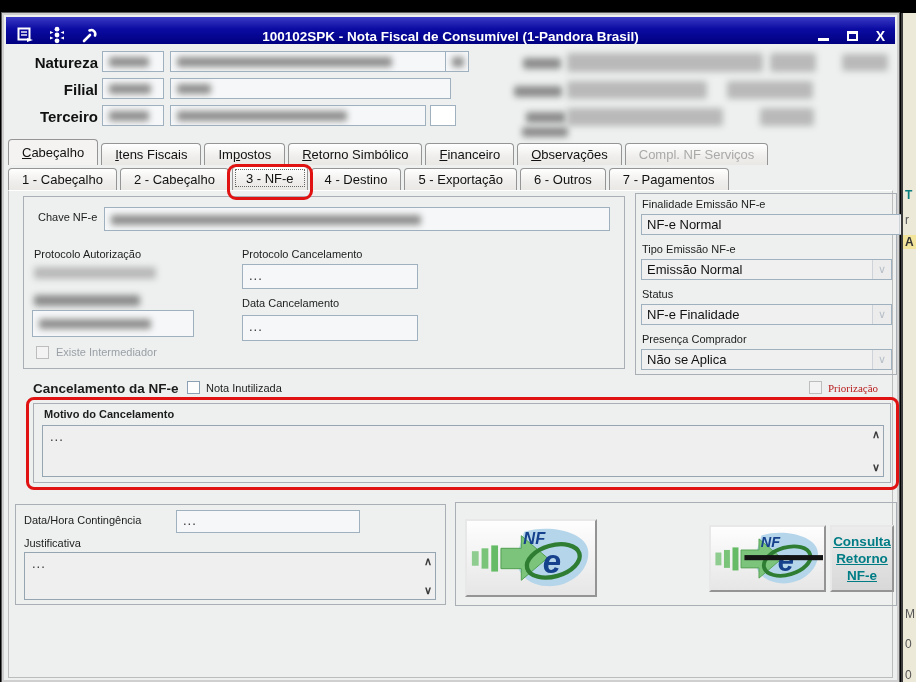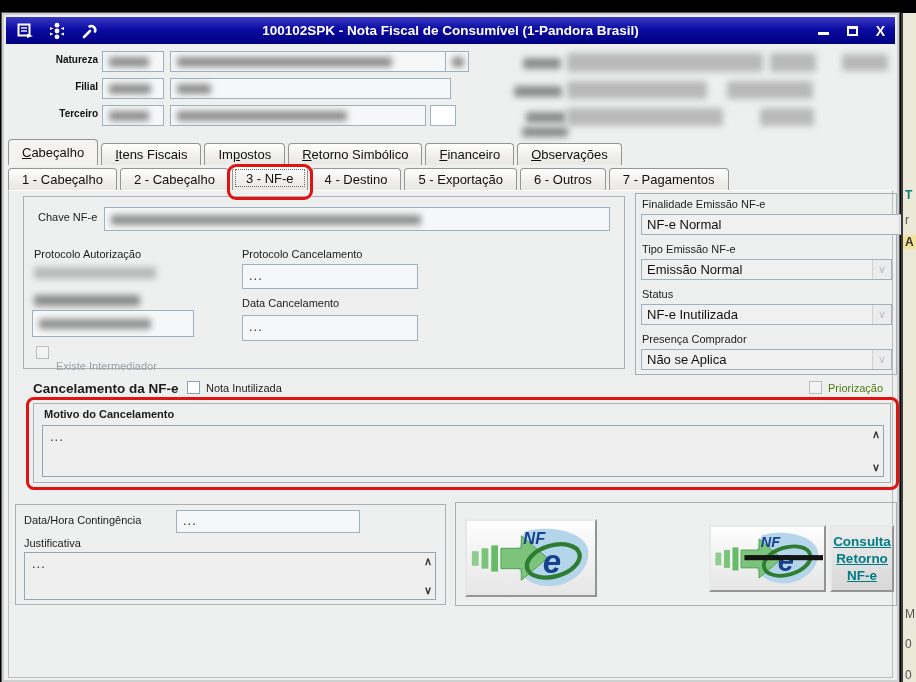--- a/index.html
+++ b/index.html
@@ -7,32 +7,32 @@
   body { background:#000; font-family:"Liberation Sans", sans-serif; font-size:13px; color:#111; }
   .page { position:relative; width:916px; height:682px; overflow:hidden; background:#000; }
 
   
   .win { position:absolute; left:2px; top:13px; width:897px; height:669px;
          background:#eef0f0; border:2px solid #cfcfcf; box-shadow:0 0 0 1px #5a5a5a; }
 
   
   .titlebar { position:absolute; left:2px; top:2px; right:2px; height:27px;
               background:linear-gradient(180deg,#3a3ac4 0%, #0b0ba2 45%, #000080 100%);
-              display:flex; align-items:center; color:#fff; }
+              display:flex; align-items:flex-end; color:#fff; }
   .tb-icons { display:flex; gap:14px; margin-left:10px; z-index:2; }
   .tb-icon { width:18px; height:18px; display:inline-flex; align-items:center; justify-content:center; }
   .tb-title { position:absolute; left:0; right:0; text-align:center; font-weight:bold; font-size:13.5px; }
   .tb-controls { position:absolute; right:10px; display:flex; gap:18px; align-items:center; }
   .ctl { color:#fff; cursor:default; display:inline-flex; align-items:center; justify-content:center; height:16px; }
   .ctl-min i { display:block; width:11px; height:3px; background:#fff; margin-top:6px; }
   .ctl-max i { display:block; width:11px; height:10px; border:2px solid #fff; border-top-width:3px; }
   .ctl-close { font-weight:bold; font-size:14px; }
 
   
-  .hdr-label { position:absolute; width:90px; text-align:right; font-weight:bold; font-size:10px; }
+  .hdr-label { position:absolute; width:90px; text-align:right; font-weight:bold; font-size:15px; }
   .fld { position:absolute; background:#f6f7f8; border:1px solid #9fb0bf; height:21px; overflow:hidden; }
   .blurtxt { filter:blur(3px); background:#8f8f8f; height:10px; margin:5px 6px; border-radius:2px; }
   .blob { position:absolute; filter:blur(3px); background:#b9b9b9; border-radius:2px; }
   .blob.dark { background:#8c8c8c; }
 
   
   .main-tabs, .sub-tabs { position:absolute; left:4px; right:4px; display:flex; align-items:flex-end; }
   .main-tabs { top:123px; height:27px; }
   .sub-tabs  { top:150px; height:25px; }
   .tab { position:relative; height:22px; line-height:21px; padding:0 13px;
@@ -178,20 +178,21 @@
       <div class="blob dark" style="left:518px; top:112px; width:46px; height:10px;"></div>
     </div>
 
     <div class="main-tabs">
         <div class="tab active"><span><u>C</u>abeçalho</span></div>
         <div class="tab"><span><u>I</u>tens Fiscais</span></div>
         <div class="tab"><span>Im<u>p</u>ostos</span></div>
         <div class="tab"><span><u>R</u>etorno Simbólico</span></div>
         <div class="tab"><span><u>F</u>inanceiro</span></div>
         <div class="tab"><span><u>O</u>bservações</span></div>
+        <div class="tab disabled"><span>Compl. NF Serviços</span></div>
       </div>
     <div class="sub-tabs">
         <div class="tab"><span>1 - Cabeçalho</span></div>
         <div class="tab"><span>2 - Cabeçalho</span></div>
         <div class="tab active"><span>3 - NF-e</span><div class="red-ring"></div></div>
         <div class="tab"><span>4 - Destino</span></div>
         <div class="tab"><span>5 - Exportação</span></div>
         <div class="tab"><span>6 - Outros</span></div>
         <div class="tab"><span>7 - Pagamentos</span></div>
       </div>
@@ -216,51 +217,51 @@
         <div class="fld" style="left:8px; top:113px; width:162px; height:27px;">
             <div class="blurtxt" style="width:112px; margin-top:8px;"></div>
           </div>
 
         <span class="lbl" style="left:218px; top:100px;">Data Cancelamento</span>
         <div class="fld" style="left:218px; top:118px; width:176px; height:26px;">
             <span class="dots" style="position:absolute; left:6px; top:3px;">...</span>
           </div>
 
         <span class="cb dis" style="position:absolute; left:12px; top:149px;"></span>
-        <span class="lbl gray" style="left:32px; top:163px;text-align:center;">Existe Intermediador</span>
+        <span class="lbl gray" style="left:32px; top:149px;text-align:center;">Existe Intermediador</span>
       </div>
 
       <div class="group" style="left:626px; top:2px; width:262px; height:182px;">
         <span class="lbl" style="left:6px; top:4px;">Finalidade Emissão NF-e</span>
         <div class="dd" style="left:5px; top:20px; width:278px;">
           <span class="val">NF-e Normal</span>
           <span class="arrow">∨</span>
         </div>
         <span class="lbl" style="left:6px; top:49px;">Tipo Emissão NF-e</span>
         <div class="dd" style="left:5px; top:65px; width:251px;">
           <span class="val">Emissão Normal</span>
           <span class="arrow">∨</span>
         </div>
         <span class="lbl" style="left:6px; top:94px;">Status</span>
         <div class="dd" style="left:5px; top:110px; width:251px;">
-          <span class="val">NF-e Inutilizada</span>
+          <span class="val">NF-e Finalidade</span>
           <span class="arrow">∨</span>
         </div>
         <span class="lbl" style="left:6px; top:139px;">Presença Comprador</span>
         <div class="dd" style="left:5px; top:155px; width:251px;">
           <span class="val">Não se Aplica</span>
           <span class="arrow">∨</span>
         </div>
       </div>
 
       <span class="lbl" style="left:24px; top:190px; font-weight:bold; font-size:13.5px;">Cancelamento da NF-e</span>
       <span class="cb" style="position:absolute; left:178px; top:190px;"></span>
       <span class="lbl" style="left:197px; top:191px;">Nota Inutilizada</span>
       <span class="cb dis" style="position:absolute; left:800px; top:190px;"></span>
-      <span class="lbl" style="left:819px; top:191px; color:#4d7c0f;">Priorização</span>
+      <span class="lbl" style="left:819px; top:191px; color:#b91c1c;font-family:Liberation Serif, serif;">Priorização</span>
 
       <div class="group" style="left:24px; top:212px; width:858px; height:80px;">
         <span class="lbl" style="left:10px; top:4px;font-weight:bold;">Motivo do Cancelamento</span>
         <div class="ta" style="left:8px; top:21px; width:842px; height:52px;">
           <span class="dots">...</span>
           <span class="chev up">∧</span>
           <span class="chev down">∨</span>
         </div>
       </div>
       <div class="red-box" style="left:17px; top:206px; width:873px; height:93px;"></div>

